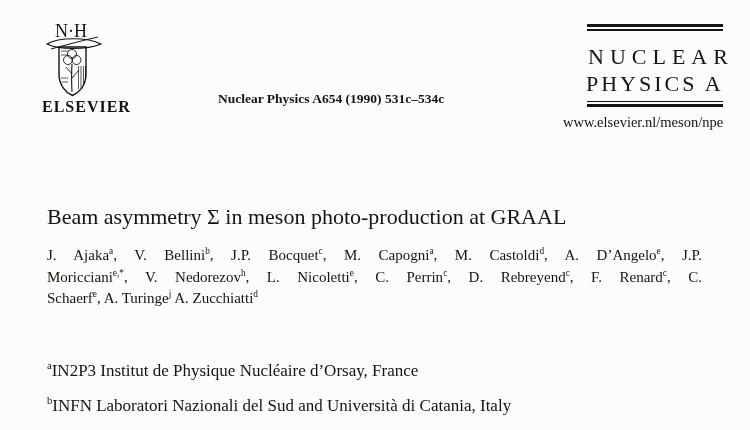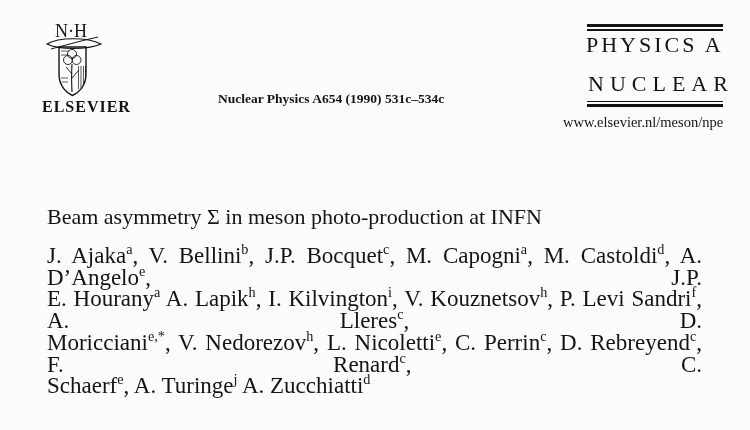--- a/index.html
+++ b/index.html
@@ -42,21 +42,21 @@
     text-align:right;font-size:14.5px;line-height:17px;margin-top:7px;
     white-space:nowrap;
   }
   
   .article-title{
     position:absolute;left:47px;top:204px;
     font-size:22px;line-height:26px;white-space:nowrap;
   }
   .authors{
     position:absolute;left:47px;top:245px;width:655px;
-    font-size:23px;line-height:21.7px;
+    font-size:15px;line-height:21.7px;
   }
   .author-line{text-align:justify;text-align-last:justify;}
   .author-line:last-child{text-align-last:left;}
   .affiliations{
     position:absolute;left:47px;top:361px;
     font-size:17px;line-height:20px;
   }
   .affiliation-line{margin-bottom:15px;white-space:nowrap;}
   sup{font-size:62%;line-height:0;vertical-align:super;letter-spacing:0;}
 </style>
@@ -89,32 +89,35 @@
     <div class="publisher-name">ELSEVIER</div>
   </div>
 
   <div class="citation">Nuclear Physics A654 (1990) 531c–534c</div>
 
   <div class="masthead">
     <div class="rules top">
       <div class="rule thick"></div>
       <div class="rule thin"></div>
     </div>
+    <div class="jname line1">NUCLEAR</div>
     <div class="jname line2">PHYSICS A</div>
-    <div class="jname line1">NUCLEAR</div>
     <div class="rules bottom">
       <div class="rule thin"></div>
       <div class="rule thick"></div>
     </div>
     <div class="website">www.elsevier.nl/meson/npe</div>
   </div>
 
-  <div class="article-title">Beam asymmetry Σ in meson photo-production at INFN</div>
+  <div class="article-title">Beam asymmetry Σ in meson photo-production at GRAAL</div>
 
   <div class="authors">
       <div class="author-line">J. Ajaka<sup>a</sup>, V. Bellini<sup>b</sup>, J.P. Bocquet<sup>c</sup>, M. Capogni<sup>a</sup>, M. Castoldi<sup>d</sup>, A. D’Angelo<sup>e</sup>, J.P.</div>
-      <div class="author-line">E. Hourany<sup>a</sup> A. Lapik<sup>h</sup>, I. Kilvington<sup>i</sup>, V. Kouznetsov<sup>h</sup>, P. Levi Sandri<sup>f</sup>, A. Lleres<sup>c</sup>, D.</div>
       <div class="author-line">Moricciani<sup>e,*</sup>, V. Nedorezov<sup>h</sup>, L. Nicoletti<sup>e</sup>, C. Perrin<sup>c</sup>, D. Rebreyend<sup>c</sup>, F. Renard<sup>c</sup>, C.</div>
       <div class="author-line">Schaerf<sup>e</sup>, A. Turinge<sup>j</sup> A. Zucchiatti<sup>d</sup></div>
     </div>
 
+  <div class="affiliations">
+      <div class="affiliation-line"><sup>a</sup>IN2P3 Institut de Physique Nucléaire d’Orsay, France</div>
+      <div class="affiliation-line"><sup>b</sup>INFN Laboratori Nazionali del Sud and Università di Catania, Italy</div>
+    </div>
 
 </div>
 
 </body></html>

